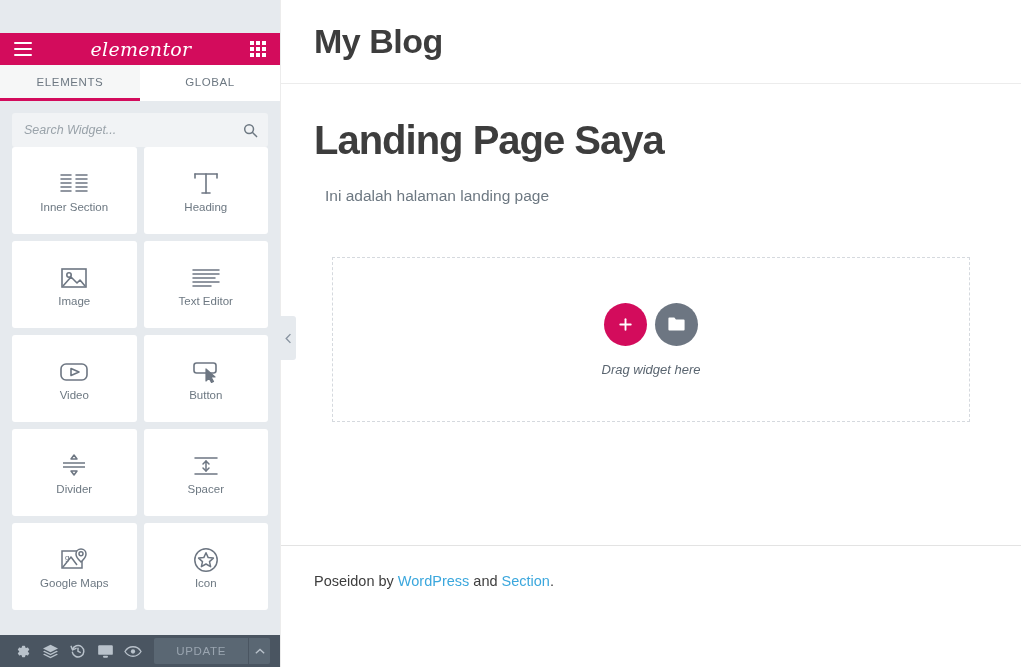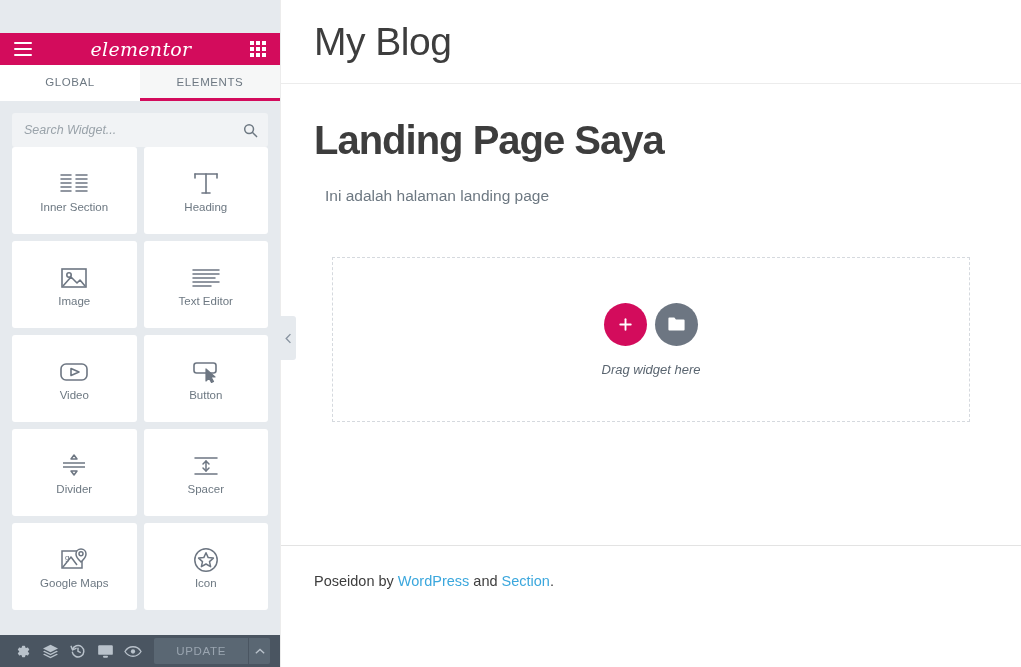--- a/index.html
+++ b/index.html
@@ -115,21 +115,21 @@
   #preview {
     flex: 1 1 auto; height: 667px; background: #fff;
     display: flex; flex-direction: column; overflow: hidden;
     border-left: 1px solid #ececec;
   }
   .site-header {
     height: 84px; flex: 0 0 84px; border-bottom: 1px solid #ececec;
     display: flex; align-items: center; padding-left: 33px;
   }
   .site-title {
-    font-size: 39px; font-weight: normal; color: #3d3d3d; letter-spacing: -.5px;
+    font-size: 34px; font-weight: bold; color: #3d3d3d; letter-spacing: -.5px;
   }
   .site-main { flex: 1 1 auto; padding: 34px 33px 0 33px; }
   .page-title {
     font-size: 40px; font-weight: bold; color: #3d3d3d; letter-spacing: -1px;
   }
   .page-sub {
     margin-top: 24px; margin-left: 11px;
     font-size: 15.5px; color: #6d7882;
   }
   .dropzone {
@@ -175,22 +175,22 @@
           <i></i>
           <i></i>
           <i></i>
           <i></i>
           <i></i>
           <i></i>
       </div>
     </div>
 
     <div class="tabs">
+      <div class="tab active">ELEMENTS</div>
       <div class="tab">GLOBAL</div>
-      <div class="tab active">ELEMENTS</div>
     </div>
 
     <div class="panel-body">
 
       <div class="search-wrap">
         <input type="text" placeholder="Search Widget..." style="">
         <span class="search-ico">
           <svg width="15" height="15" viewBox="0 0 16 16" fill="none" stroke="#6d7882" stroke-width="1.6">
             <circle cx="6.5" cy="6.5" r="4.7"></circle>
             <line x1="10.2" y1="10.2" x2="14.5" y2="14.5" stroke-linecap="round"></line>

